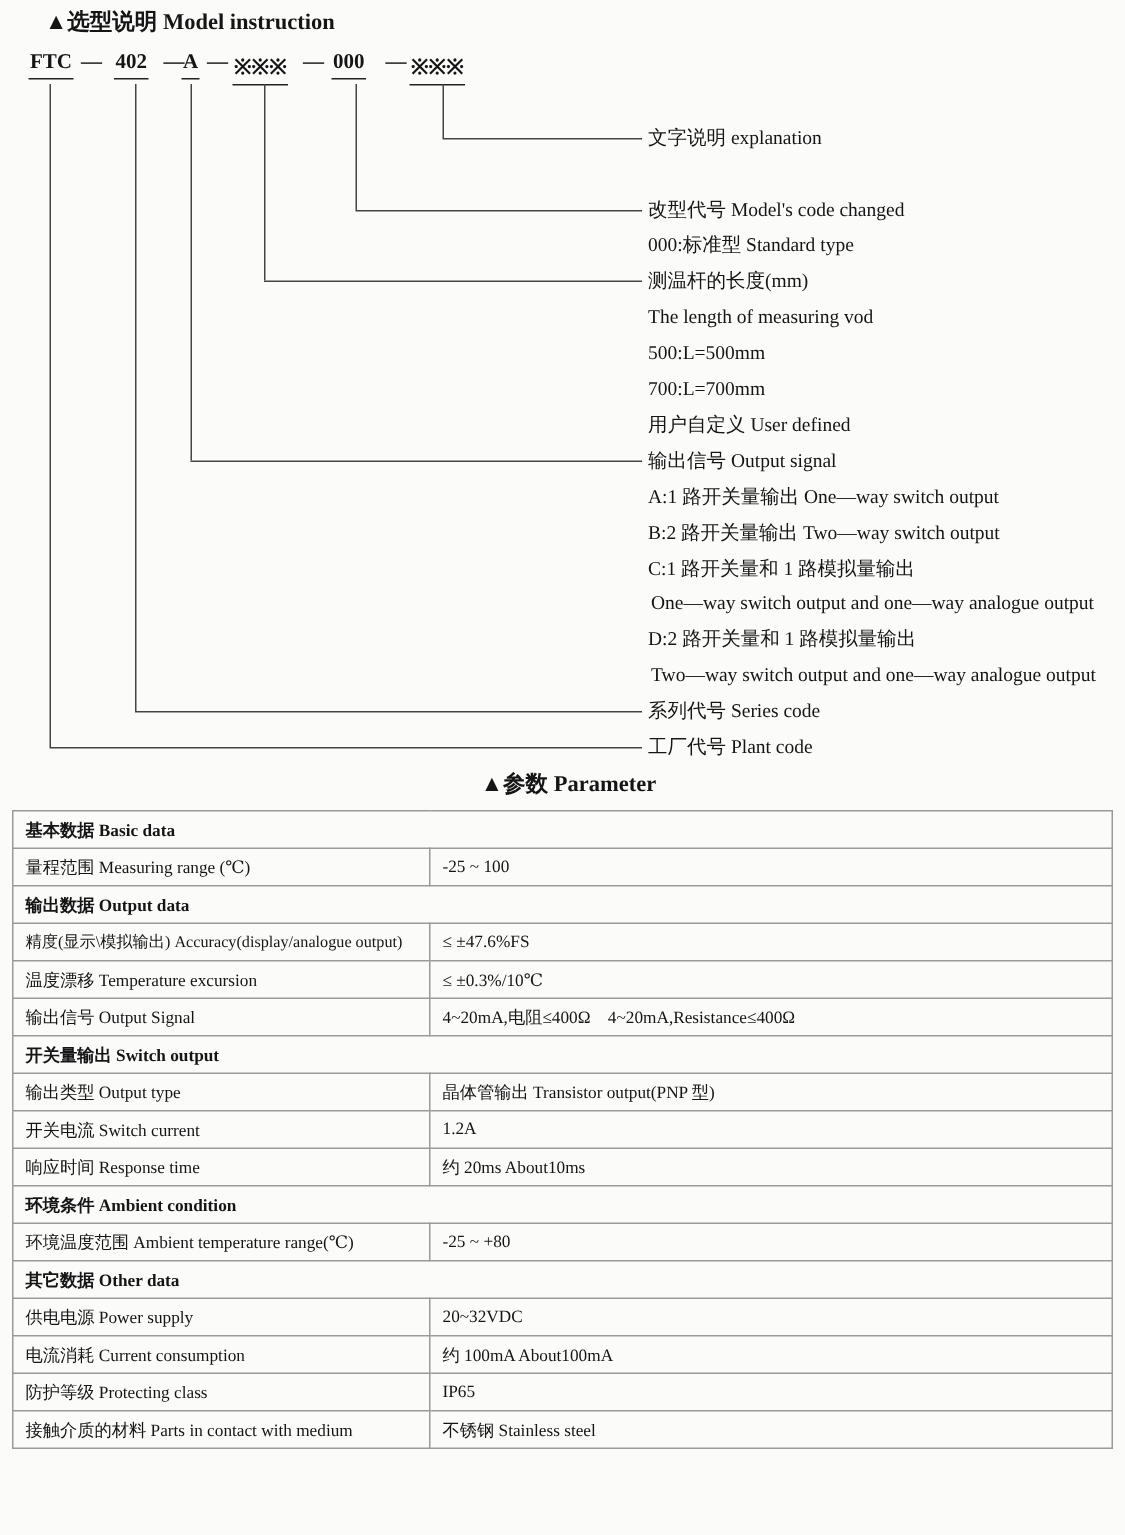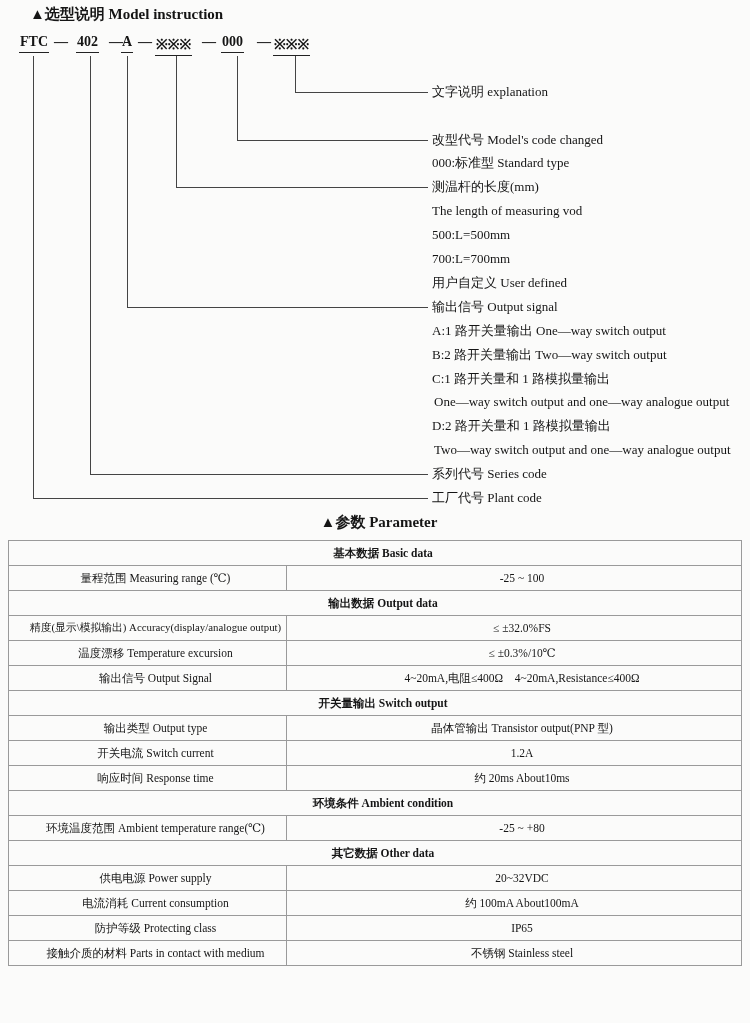--- a/index.html
+++ b/index.html
@@ -39,26 +39,25 @@
     margin: 0; padding: 5px 0 8px 8px;
     font-size: 15px; font-weight: bold; text-align: center;
   }
   table.params {
     border-collapse: collapse; table-layout: fixed;
     width: 734px; margin: 0 8px;
   }
   .params td {
     border: 1px solid #9a9a9a;
     height: 24px;
-    padding: 0 4px 0 20px;
+    padding: 0 4px 0 8px;
     font-size: 11.5px;
     white-space: nowrap;
     overflow: hidden;
     vertical-align: middle;
-    text-align: center;
   }
   .params tr.section td { font-weight: bold; }
   .params td.small { font-size: 10.8px; }
 </style>
 </head>
 <body>
 
 <div class="page">
 
   <div class="diagram-section">
@@ -122,21 +121,21 @@
         </tr>
       <tr>
           <td>量程范围  Measuring range (℃)</td>
           <td>-25 ~ 100</td>
         </tr>
       <tr class="section">
           <td colspan="2">输出数据  Output data</td>
         </tr>
       <tr>
           <td class="small">精度(显示\模拟输出)  Accuracy(display/analogue output)</td>
-          <td>≤ ±32.0%FS</td>
+          <td>≤ ±47.6%FS</td>
         </tr>
       <tr>
           <td>温度漂移  Temperature excursion</td>
           <td>≤ ±0.3%/10℃</td>
         </tr>
       <tr>
           <td>输出信号  Output Signal</td>
           <td>4~20mA,电阻≤400Ω　4~20mA,Resistance≤400Ω</td>
         </tr>
       <tr class="section">

